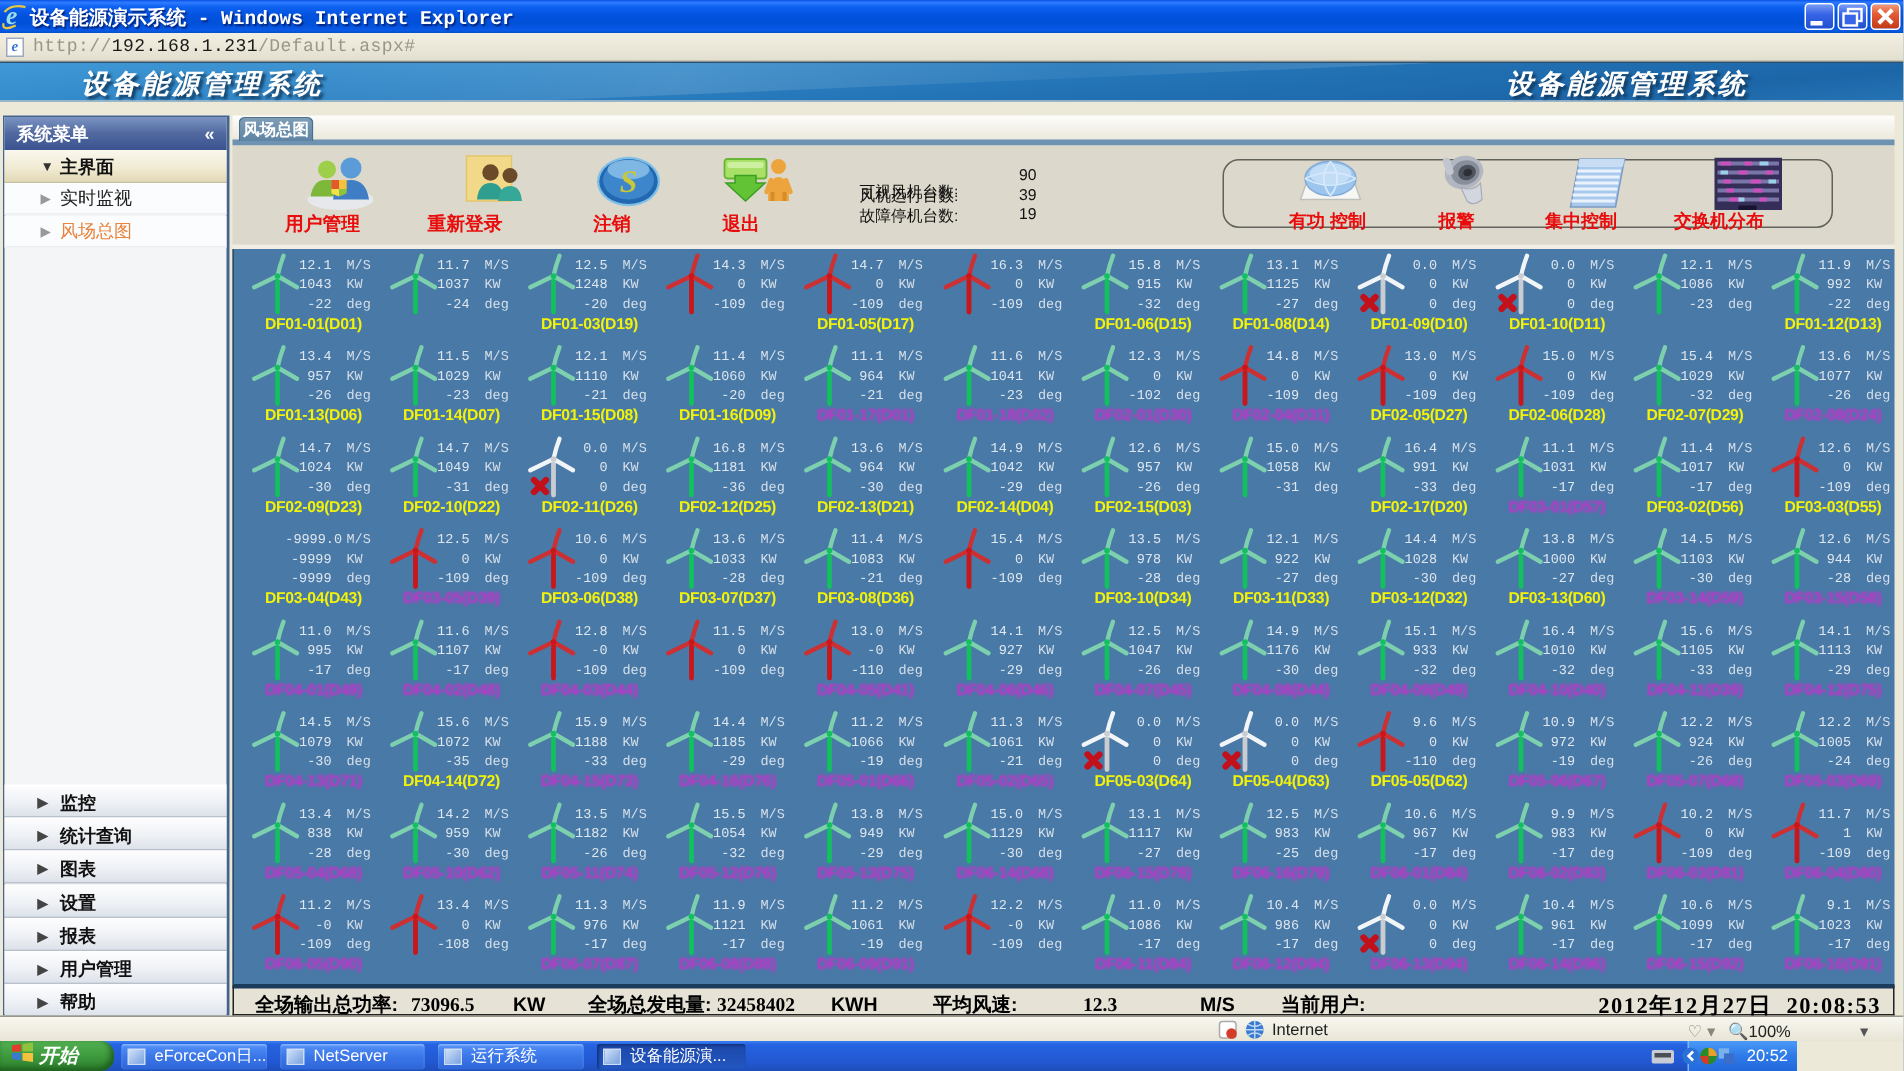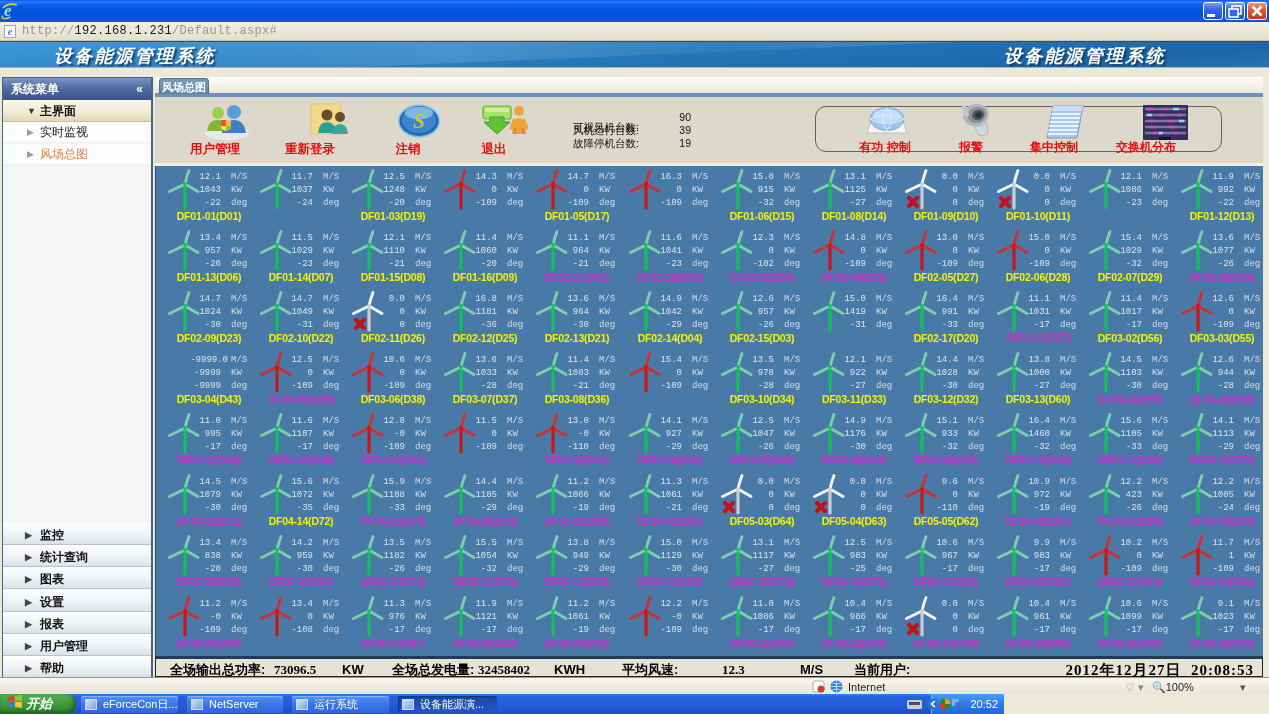--- a/index.html
+++ b/index.html
@@ -65,39 +65,40 @@
 .cell .lab {position:absolute;top:43px;left:6px;width:92px;text-align:center;font:bold 10.5px "Liberation Sans",sans-serif;letter-spacing:-.2px}
 .lab.ly {color:#f2f20a} .lab.lm {color:#d02cd0;filter:blur(.7px)}
 
 #pstat {position:absolute;left:155px;top:656px;width:1108px;height:21px;background:#e6e3d6;border:1px solid #222;border-width:3px 1px 1px 1px;border-top-color:#1c3c5e;
  color:#000;font:bold 13px "Liberation Sans",sans-serif;line-height:18px}
 #pstat span {position:absolute;top:2px}
 
 #iestat {position:absolute;left:0;top:677px;width:1269px;height:17px;background:linear-gradient(180deg,#f8f7f0,#e8e5d6);
  border-top:1px solid #9a968a;font:11px "Liberation Sans",sans-serif;color:#222}
 
-#taskbar {position:absolute;left:0;top:694px;width:1004px;height:20px;
+#taskbar {position:absolute;left:0;top:694px;width:1198px;height:20px;
  background:linear-gradient(180deg,#3a80f4 0%,#2663e0 12%,#2258d2 70%,#1e4eb8 100%)}
 #startbtn {position:absolute;left:0;top:0;width:76px;height:20px;border-radius:0 9px 9px 0;
  background:linear-gradient(180deg,#53b153 0%,#3f9c3f 45%,#2e822e 100%);box-shadow:inset -2px -2px 4px #1d5c1d;
  color:#fff;font:bold italic 13px "Liberation Sans",sans-serif;line-height:20px}
 #startbtn .flag {display:inline-block;margin:0 4px 0 8px}
 .tbtn {position:absolute;top:2px;height:17px;border-radius:2px;background:linear-gradient(180deg,#5591f6,#3a76e8 50%,#2f66d8);
  box-shadow:inset 0 1px 1px #8ab4ff;color:#fff;font:11px "Liberation Sans",sans-serif;line-height:17px;padding-left:22px;overflow:hidden;white-space:nowrap}
 .tbtn.act {background:linear-gradient(180deg,#1c48a8,#2457c2);box-shadow:inset 1px 1px 2px #10307a}
 .ticon {position:absolute;left:4px;top:3px;width:12px;height:11px;background:linear-gradient(135deg,#cfe0f8,#7aa2e0);border:1px solid #cdddf4}
 #tray {position:absolute;right:0;top:0;width:73px;height:20px;background:linear-gradient(180deg,#4a9af8 0%,#2e7ae8 50%,#2268dc 100%);
  border-left:1px solid #7ab4fc;color:#fff;font:11px "Liberation Sans",sans-serif;line-height:20px}
 </style></head><body>
 
 <div id="titlebar">
  <span style="position:absolute;left:4px;top:1px;color:#9adcf6;font:italic bold 17px 'Liberation Serif',serif;text-shadow:0 0 1px #2a6a9a">e</span>
  <svg style="position:absolute;left:1px;top:2px" width="18" height="18" viewBox="0 0 18 18">
   <path d="M2 6 Q7 0.5 16 2.8 M1.5 13.5 Q0.5 16 2.6 16.6 Q5 17.2 9.5 15" stroke="#e8c83c" stroke-width="1.5" fill="none"></path>
  </svg>
+ <span class="ttl">设备能源演示系统 - Windows Internet Explorer</span>
  <div class="wbtn" style="left:1203px"><svg width="18" height="16" viewBox="0 0 18 16">
         <rect x="3" y="11" width="8" height="3" fill="#fff"></rect>
       </svg></div>
  <div class="wbtn" style="left:1225px"><svg width="18" height="16" viewBox="0 0 18 16">
         <rect x="6" y="3" width="9" height="8" fill="none" stroke="#fff" stroke-width="1.6"></rect>
         <rect x="3" y="6" width="9" height="8" fill="#3865e8" stroke="#fff" stroke-width="1.6"></rect>
       </svg></div>
  <div class="wbtn close" style="left:1247px"><svg width="18" height="16" viewBox="0 0 18 16">
         <path d="M4.5 3.5 L13.5 12.5 M13.5 3.5 L4.5 12.5" stroke="#fff" stroke-width="2.6"></path>
       </svg></div>
@@ -719,21 +720,21 @@
 <div class="cell" style="left:802px;top:289px">
     <svg class="tb" width="40" height="44" viewBox="0 0 40 44">
       <path d="M22 16 L22 40" stroke="#12c05f" stroke-width="3.2" stroke-linecap="round"></path>
       <path d="M22 16 Q23.5 9 26 2.5" stroke="#7dd0ae" stroke-width="2.9" stroke-linecap="round" fill="none"></path>
       <path d="M22 16 L6.5 23.5" stroke="#7dd0ae" stroke-width="2.9" stroke-linecap="round"></path>
       <path d="M22 16 L35 23.5" stroke="#7dd0ae" stroke-width="2.9" stroke-linecap="round"></path>
       <circle cx="22" cy="16" r="1.9" fill="#12c05f"></circle>
     </svg>
 <div class="v v1" style="">15.0</div>
     <div class="u u1">M/S</div>
-<div class="v v2">1419</div>
+<div class="v v2">1058</div>
     <div class="u u2">KW</div>
 <div class="v v3">-31</div>
     <div class="u u3">deg</div>
 </div>
 <div class="cell" style="left:894px;top:289px">
     <svg class="tb" width="40" height="44" viewBox="0 0 40 44">
       <path d="M22 16 L22 40" stroke="#12c05f" stroke-width="3.2" stroke-linecap="round"></path>
       <path d="M22 16 Q23.5 9 26 2.5" stroke="#7dd0ae" stroke-width="2.9" stroke-linecap="round" fill="none"></path>
       <path d="M22 16 L6.5 23.5" stroke="#7dd0ae" stroke-width="2.9" stroke-linecap="round"></path>
       <path d="M22 16 L35 23.5" stroke="#7dd0ae" stroke-width="2.9" stroke-linecap="round"></path>
@@ -1125,21 +1126,21 @@
 <div class="cell" style="left:986px;top:411px">
     <svg class="tb" width="40" height="44" viewBox="0 0 40 44">
       <path d="M22 16 L22 40" stroke="#12c05f" stroke-width="3.2" stroke-linecap="round"></path>
       <path d="M22 16 Q23.5 9 26 2.5" stroke="#7dd0ae" stroke-width="2.9" stroke-linecap="round" fill="none"></path>
       <path d="M22 16 L6.5 23.5" stroke="#7dd0ae" stroke-width="2.9" stroke-linecap="round"></path>
       <path d="M22 16 L35 23.5" stroke="#7dd0ae" stroke-width="2.9" stroke-linecap="round"></path>
       <circle cx="22" cy="16" r="1.9" fill="#12c05f"></circle>
     </svg>
 <div class="v v1" style="">16.4</div>
     <div class="u u1">M/S</div>
-<div class="v v2">1460</div>
+<div class="v v2">1010</div>
     <div class="u u2">KW</div>
 <div class="v v3">-32</div>
     <div class="u u3">deg</div>
 <div class="lab lm">DF04-10(D40)</div>
   </div>
 <div class="cell" style="left:1078px;top:411px">
     <svg class="tb" width="40" height="44" viewBox="0 0 40 44">
       <path d="M22 16 L22 40" stroke="#12c05f" stroke-width="3.2" stroke-linecap="round"></path>
       <path d="M22 16 Q23.5 9 26 2.5" stroke="#7dd0ae" stroke-width="2.9" stroke-linecap="round" fill="none"></path>
       <path d="M22 16 L6.5 23.5" stroke="#7dd0ae" stroke-width="2.9" stroke-linecap="round"></path>
@@ -1335,21 +1336,21 @@
 <div class="cell" style="left:1078px;top:472px">
     <svg class="tb" width="40" height="44" viewBox="0 0 40 44">
       <path d="M22 16 L22 40" stroke="#12c05f" stroke-width="3.2" stroke-linecap="round"></path>
       <path d="M22 16 Q23.5 9 26 2.5" stroke="#7dd0ae" stroke-width="2.9" stroke-linecap="round" fill="none"></path>
       <path d="M22 16 L6.5 23.5" stroke="#7dd0ae" stroke-width="2.9" stroke-linecap="round"></path>
       <path d="M22 16 L35 23.5" stroke="#7dd0ae" stroke-width="2.9" stroke-linecap="round"></path>
       <circle cx="22" cy="16" r="1.9" fill="#12c05f"></circle>
     </svg>
 <div class="v v1" style="">12.2</div>
     <div class="u u1">M/S</div>
-<div class="v v2">423</div>
+<div class="v v2">924</div>
     <div class="u u2">KW</div>
 <div class="v v3">-26</div>
     <div class="u u3">deg</div>
 <div class="lab lm">DF05-07(D68)</div>
   </div>
 <div class="cell" style="left:1170px;top:472px">
     <svg class="tb" width="40" height="44" viewBox="0 0 40 44">
       <path d="M22 16 L22 40" stroke="#12c05f" stroke-width="3.2" stroke-linecap="round"></path>
       <path d="M22 16 Q23.5 9 26 2.5" stroke="#7dd0ae" stroke-width="2.9" stroke-linecap="round" fill="none"></path>
       <path d="M22 16 L6.5 23.5" stroke="#7dd0ae" stroke-width="2.9" stroke-linecap="round"></path>
@@ -1371,21 +1372,21 @@
       <path d="M22 16 L6.5 23.5" stroke="#7dd0ae" stroke-width="2.9" stroke-linecap="round"></path>
       <path d="M22 16 L35 23.5" stroke="#7dd0ae" stroke-width="2.9" stroke-linecap="round"></path>
       <circle cx="22" cy="16" r="1.9" fill="#12c05f"></circle>
     </svg>
 <div class="v v1" style="">13.4</div>
     <div class="u u1">M/S</div>
 <div class="v v2">838</div>
     <div class="u u2">KW</div>
 <div class="v v3">-28</div>
     <div class="u u3">deg</div>
-<div class="lab lm">DF05-08(D68)</div>
+<div class="lab lm">DF05-04(D68)</div>
   </div>
 <div class="cell" style="left:249px;top:533px">
     <svg class="tb" width="40" height="44" viewBox="0 0 40 44">
       <path d="M22 16 L22 40" stroke="#12c05f" stroke-width="3.2" stroke-linecap="round"></path>
       <path d="M22 16 Q23.5 9 26 2.5" stroke="#7dd0ae" stroke-width="2.9" stroke-linecap="round" fill="none"></path>
       <path d="M22 16 L6.5 23.5" stroke="#7dd0ae" stroke-width="2.9" stroke-linecap="round"></path>
       <path d="M22 16 L35 23.5" stroke="#7dd0ae" stroke-width="2.9" stroke-linecap="round"></path>
       <circle cx="22" cy="16" r="1.9" fill="#12c05f"></circle>
     </svg>
 <div class="v v1" style="">14.2</div>

